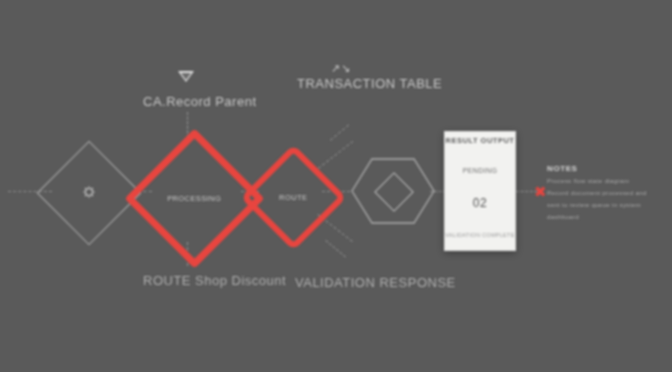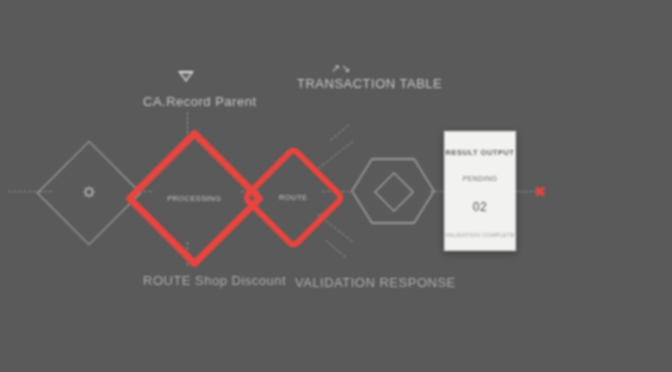--- a/index.html
+++ b/index.html
@@ -85,21 +85,21 @@
   
   .card{
     position:absolute;
     background:#f2f2f0;
     border:1px solid #dedede;
     box-shadow:0 2px 7px rgba(0,0,0,.33);
     display:flex;
     flex-direction:column;
     align-items:center;
     justify-content:space-between;
-    padding:16px 8px 12px;
+    padding:4px 8px 12px;
     box-sizing:border-box;
   }
   .card-title{
     font-size:7.5px;font-weight:bold;color:#5d5d5d;
     letter-spacing:.5px;white-space:nowrap;
   }
   .card-mid{
     font-size:7px;color:#6e6e6e;letter-spacing:.4px;white-space:nowrap;
   }
   .card-code{
@@ -216,14 +216,21 @@
     <div class="tri-in"></div>
   </div>
 
   <div class="glyph" style="left:331px;top:62px;">↗↘</div>
 
   <div class="flab" style="left:143px;top:94px;">CA.Record Parent</div>
   <div class="flab" style="left:297px;top:76px;">TRANSACTION TABLE</div>
   <div class="flab dim" style="left:143px;top:273px;">ROUTE Shop Discount</div>
   <div class="flab dim" style="left:295px;top:275px;">VALIDATION RESPONSE</div>
 
+  <div class="rblock" style="left:547px;top:164px;">
+    <h4>NOTES</h4>
+    <p>Process flow state diagram</p>
+    <p>Record document processed and</p>
+    <p>sent to review queue in system</p>
+    <p>dashboard</p>
+  </div>
 
 </div>
 
 </body></html>

